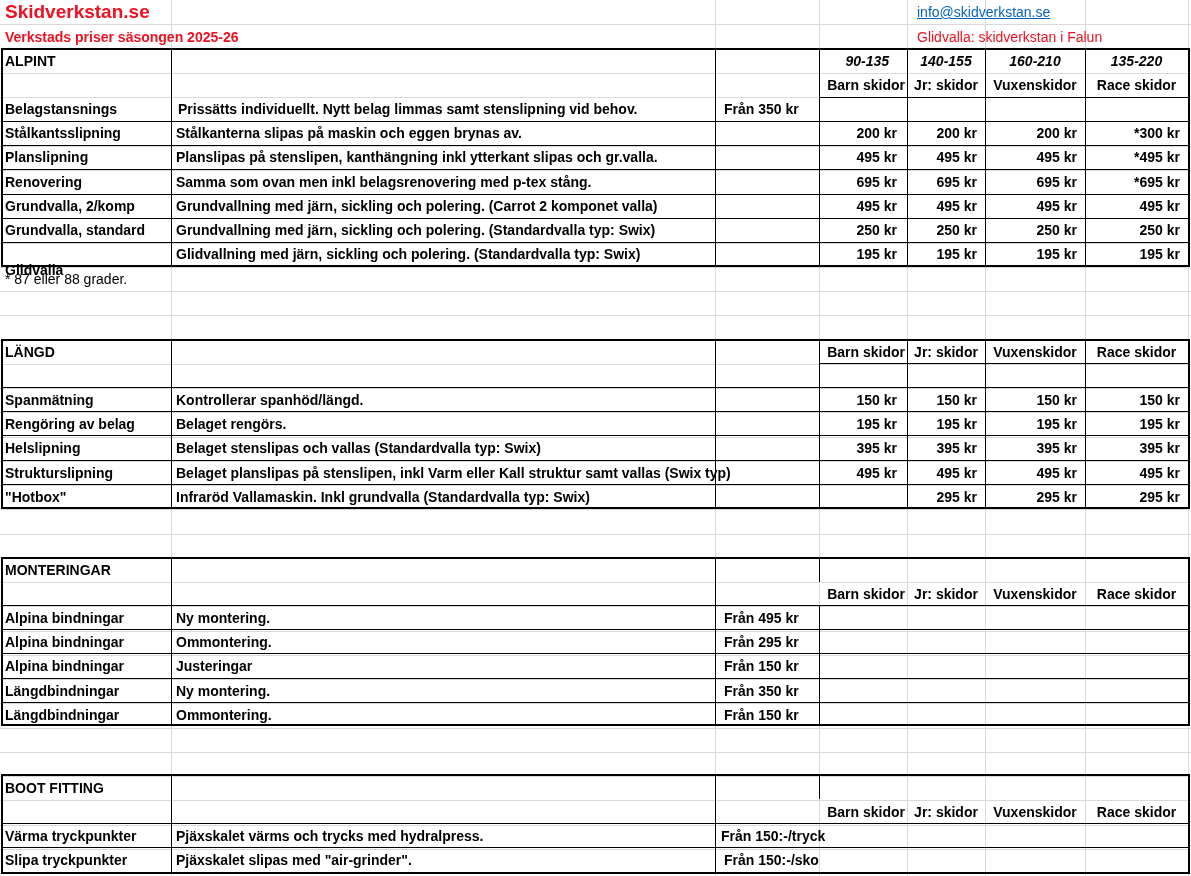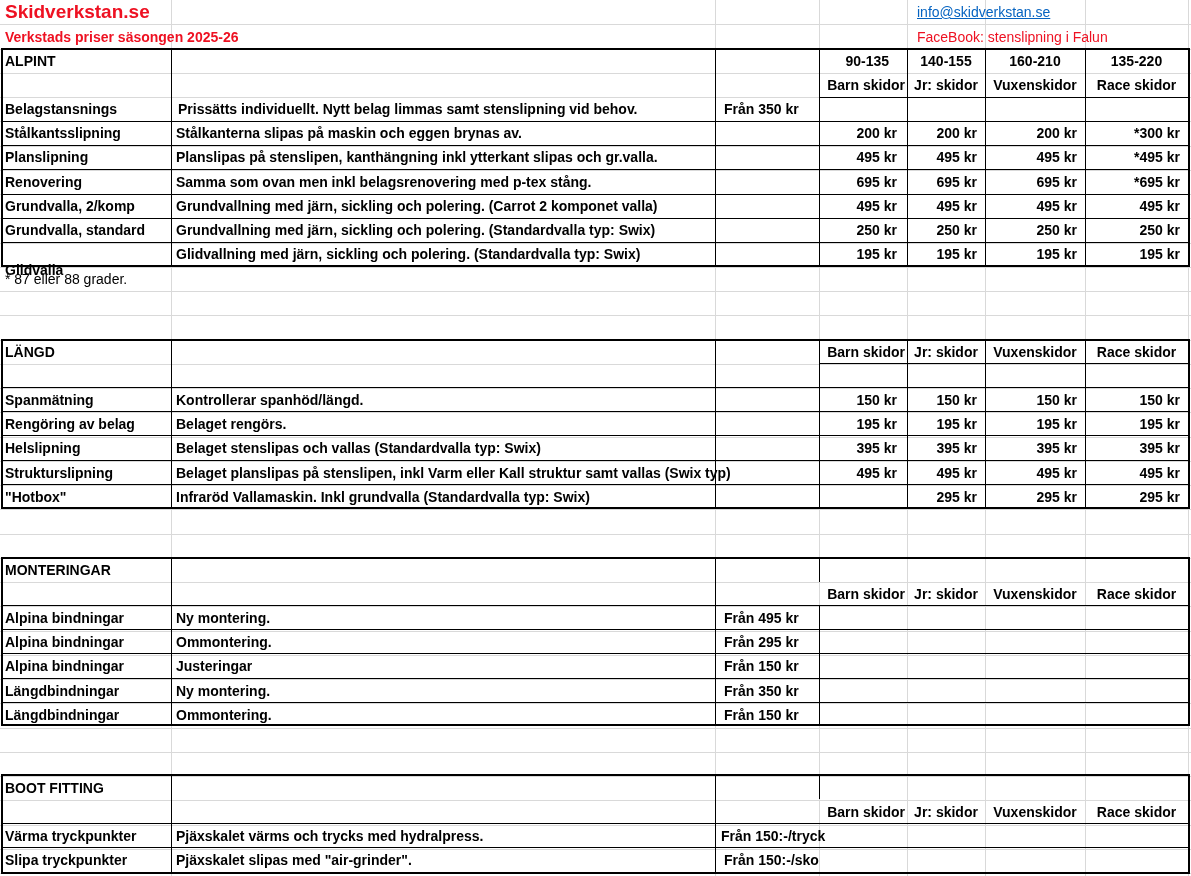--- a/index.html
+++ b/index.html
@@ -6,21 +6,21 @@
   body { width:1191px; height:876px; position:relative; overflow:hidden;
          font-family:"Liberation Sans", sans-serif; color:#000; }
   .sheet { position:absolute; left:0; top:0; width:1191px; height:876px; }
   
   .vline { position:absolute; top:0; width:1px; height:876px; background:#d9d9d9; }
   .hline { position:absolute; left:0; width:1191px; height:1px; background:#d9d9d9; }
   .cell { position:absolute; height:24px; line-height:24px; white-space:nowrap;
           font-size:14px; font-weight:bold; padding:0 5px; box-sizing:border-box; overflow:visible; }
   .r { text-align:right; }
   .c { text-align:center; }
-  .it { }
+  .it { font-style:italic; }
   .norm { font-weight:normal; }
   .red { color:#ee1122; }
   .title { font-size:19px; line-height:24px; }
   .link { color:#0563c1; text-decoration:underline; font-weight:normal; font-size:14px; }
   .box { position:absolute; border:2px solid #000; box-sizing:border-box; pointer-events:none; }
   .bl { position:absolute; background:#000; }
 </style>
 </head>
 <body>
 
@@ -69,21 +69,21 @@
       <div class="hline" style="top:776px"></div>
       <div class="hline" style="top:800px"></div>
       <div class="hline" style="top:825px"></div>
       <div class="hline" style="top:849px"></div>
       <div class="hline" style="top:873px"></div>
     </div>
 
   <div class="cell red title" style="left:0;top:0;">Skidverkstan.se</div>
   <div class="cell red" style="left:0;top:25px;">Verkstads priser säsongen  2025-26</div>
   <div class="cell link" style="left:912px;top:0;">info@skidverkstan.se</div>
-  <div class="cell red norm" style="left:912px;top:25px;">FaceBook: stenslipning i Falun</div>
+  <div class="cell red norm" style="left:912px;top:25px;">Glidvalla: skidverkstan i Falun</div>
 
   <div class="cell" style="left:0;top:49px;">ALPINT</div>
   <div class="cell it r" style="left:819px;top:49px;width:88px;padding-right:18px">90-135</div>
   <div class="cell it c" style="left:907px;top:49px;width:78px">140-155</div>
   <div class="cell it c" style="left:985px;top:49px;width:100px">160-210</div>
   <div class="cell it c" style="left:1085px;top:49px;width:103px">135-220</div>
   <div id="alpint-types">
       <div class="cell r" style="left:819px;top:73px;width:88px;padding:0 2px">Barn skidor</div>
       <div class="cell c" style="left:907px;top:73px;width:78px;padding:0 2px">Jr: skidor</div>
       <div class="cell c" style="left:985px;top:73px;width:100px;padding:0 2px">Vuxenskidor</div>

